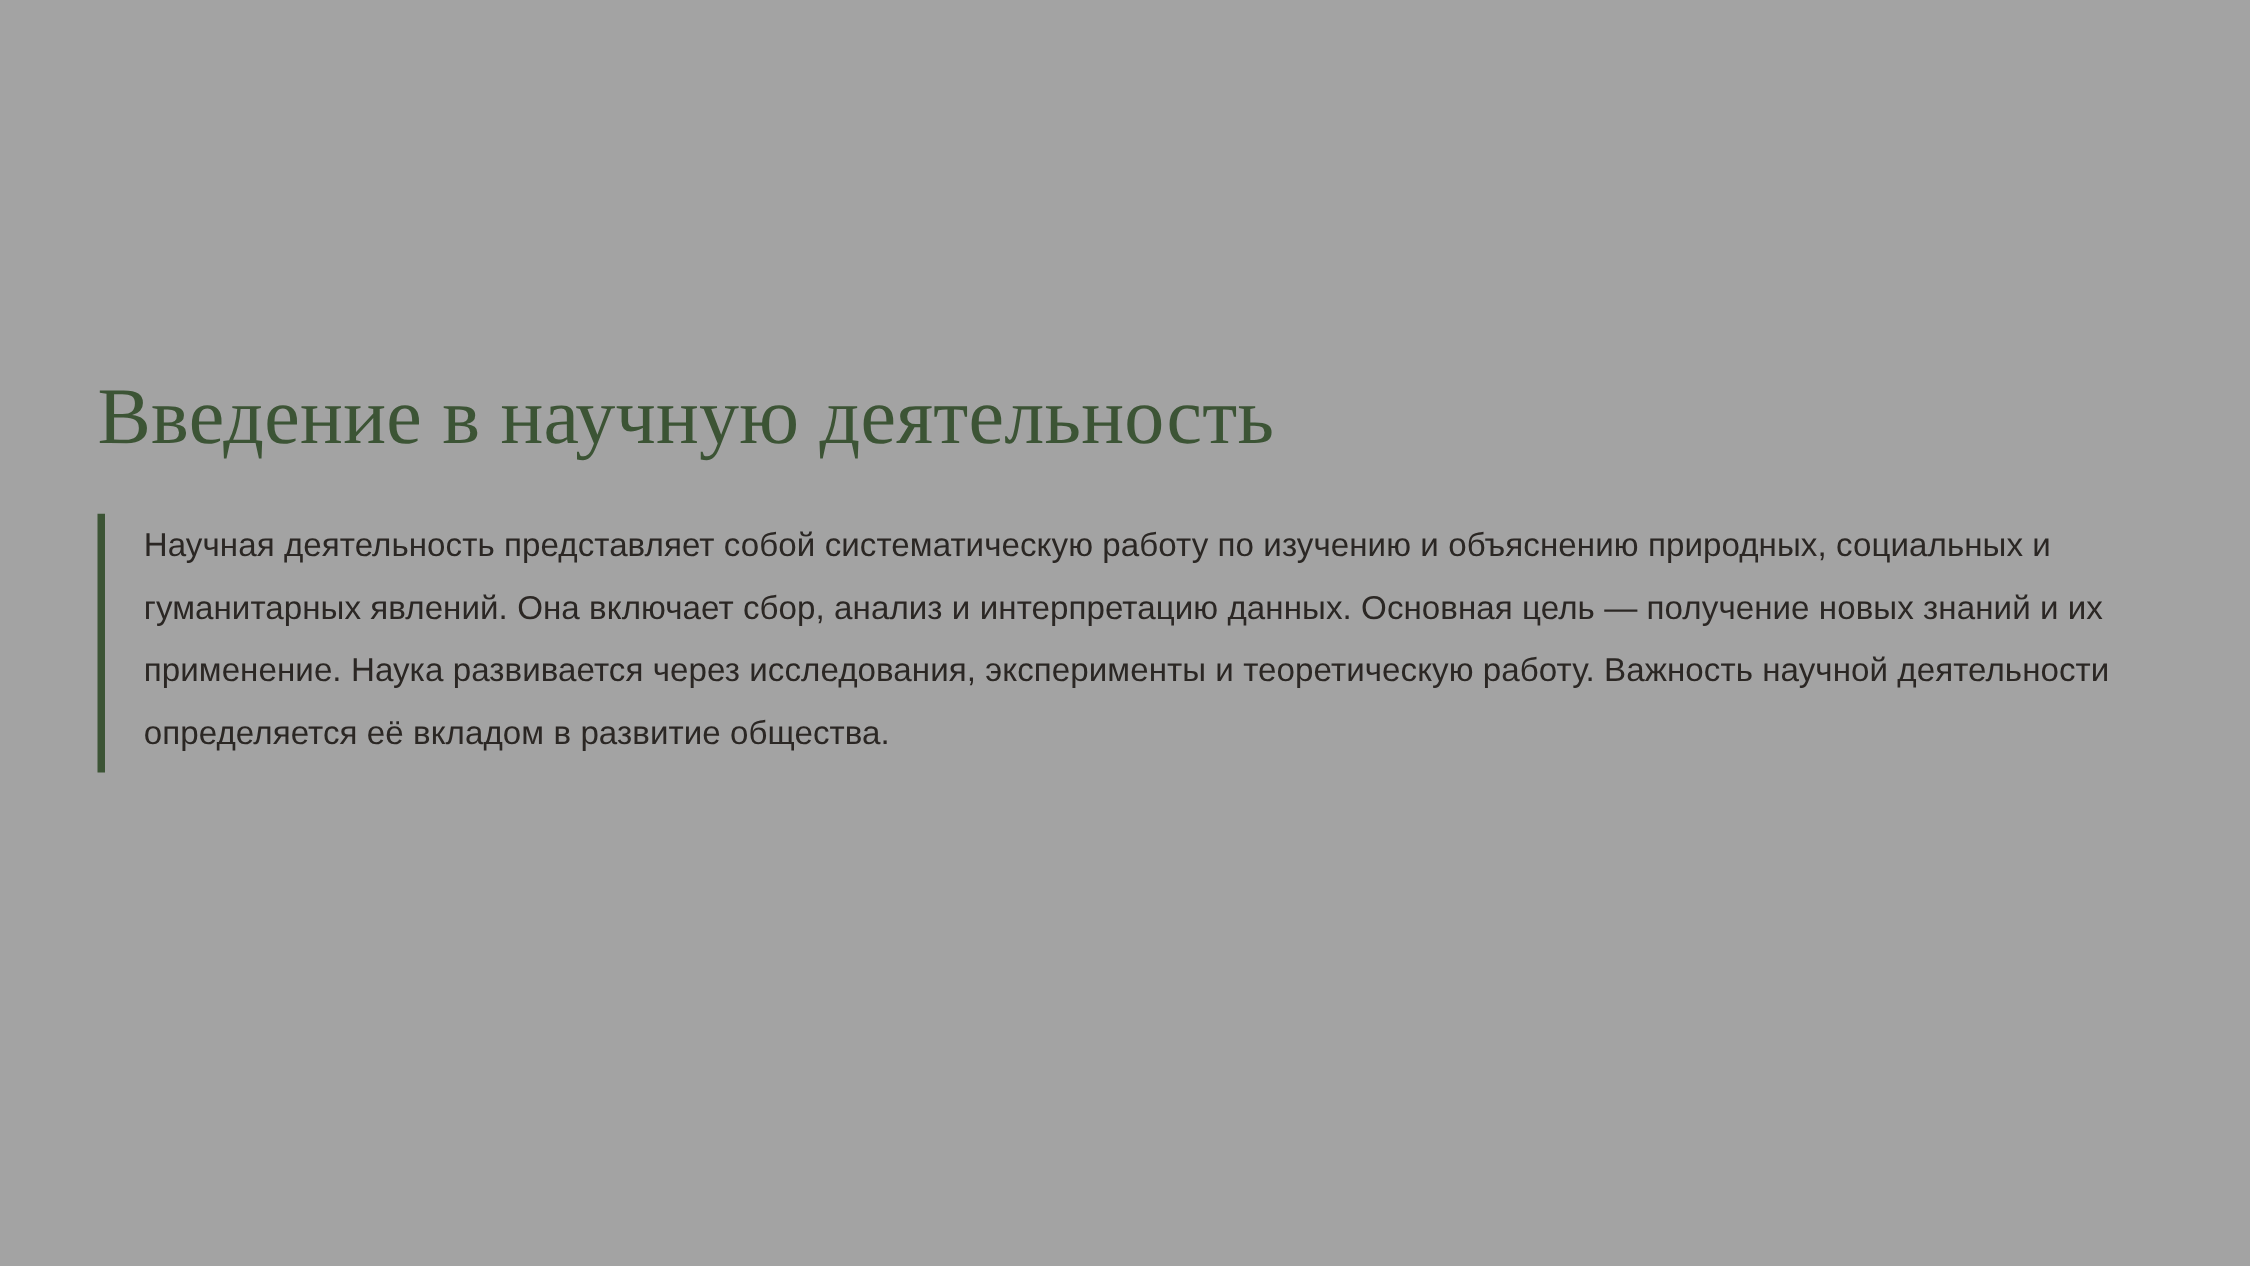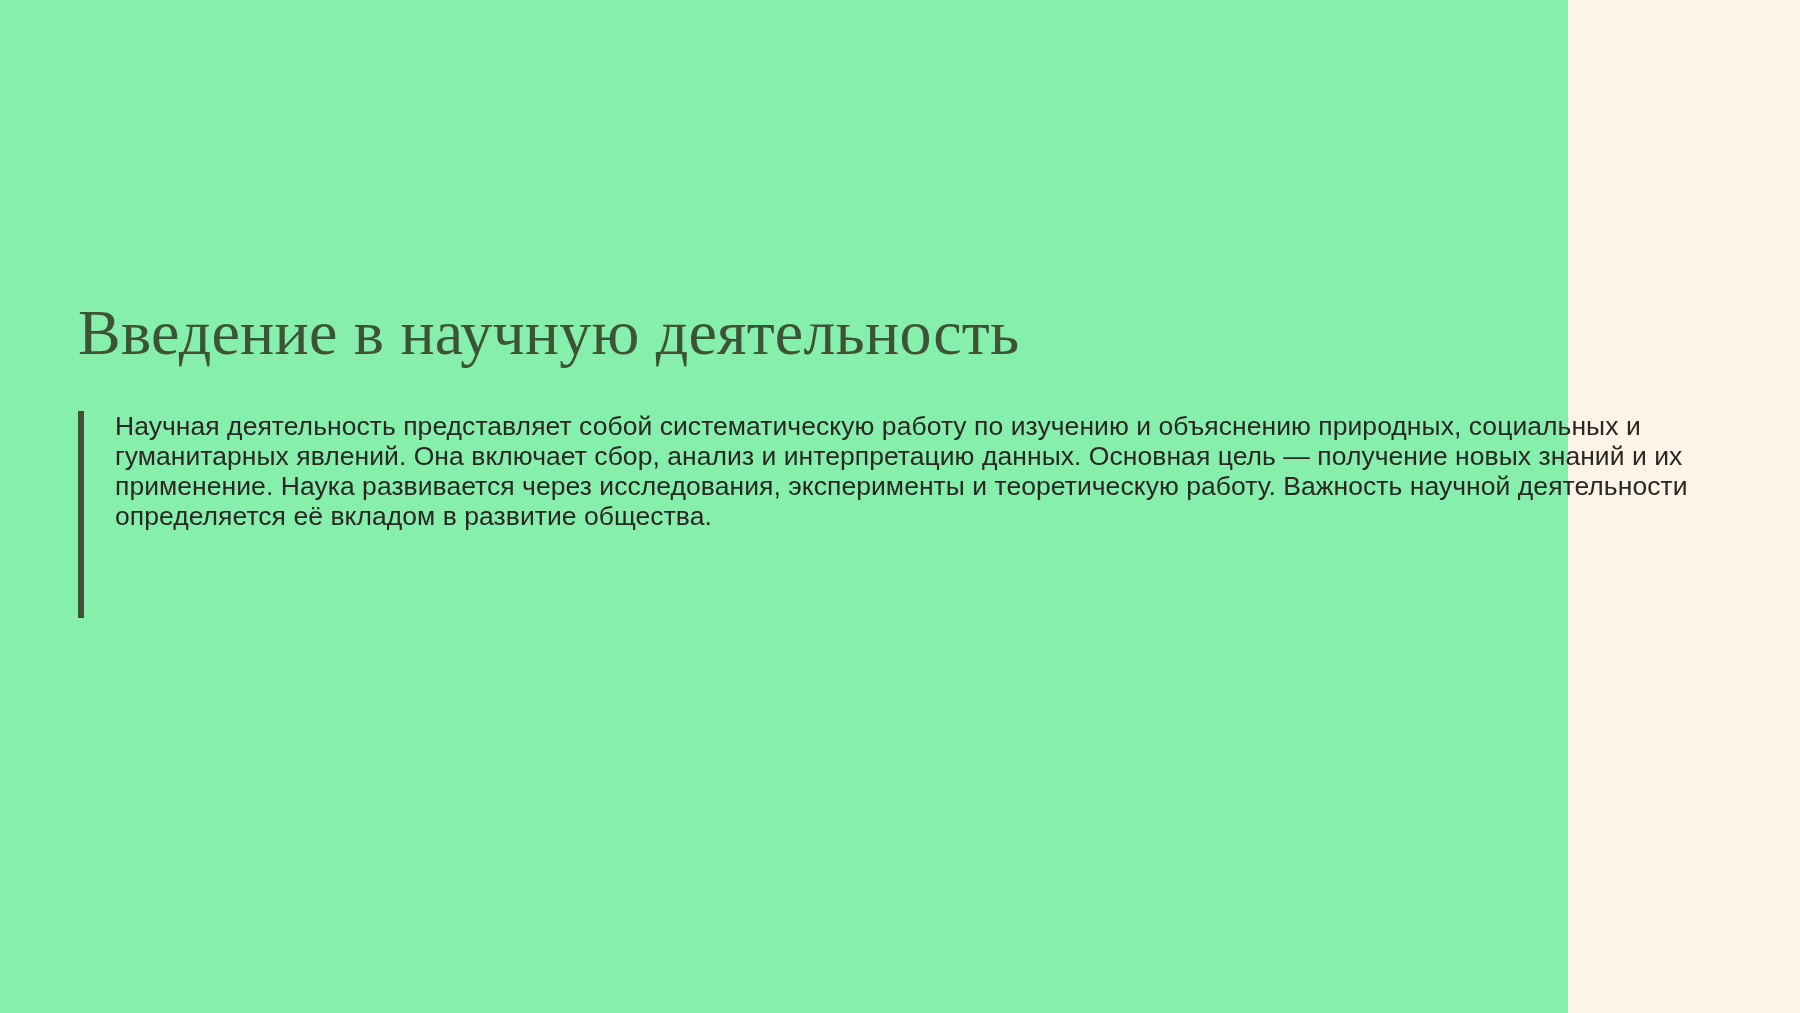--- a/index.html
+++ b/index.html
@@ -11,23 +11,23 @@
     width: 1800px;
     height: 1013px;
     overflow: hidden;
     background: #fdf4e7;
     font-family: "Liberation Sans", sans-serif;
     -webkit-font-smoothing: antialiased;
   }
 
   .slide {
     position: relative;
-    width: 1568px;
+    width: 1800px;
     height: 1013px;
-    background: #86efac;
+    background: #a3a3a3;
     box-sizing: border-box;
   }
 
   .content {
     position: absolute;
     left: 78px;
     top: 298px;
     width: 1640px;
   }
 
@@ -55,21 +55,21 @@
     top: 0;
     width: 6px;
     height: 207px;
     background: #3c5435;
   }
 
   .body-text {
     margin: 0;
     font-family: "Liberation Sans", sans-serif;
     font-size: 26.5px;
-    line-height: 30px;
+    line-height: 50px;
     color: #2b2724;
     font-weight: 400;
     max-width: 1578px;
     letter-spacing: 0.05px;
     text-align: left;
   }
 </style>
 </head>
 <body>
 

